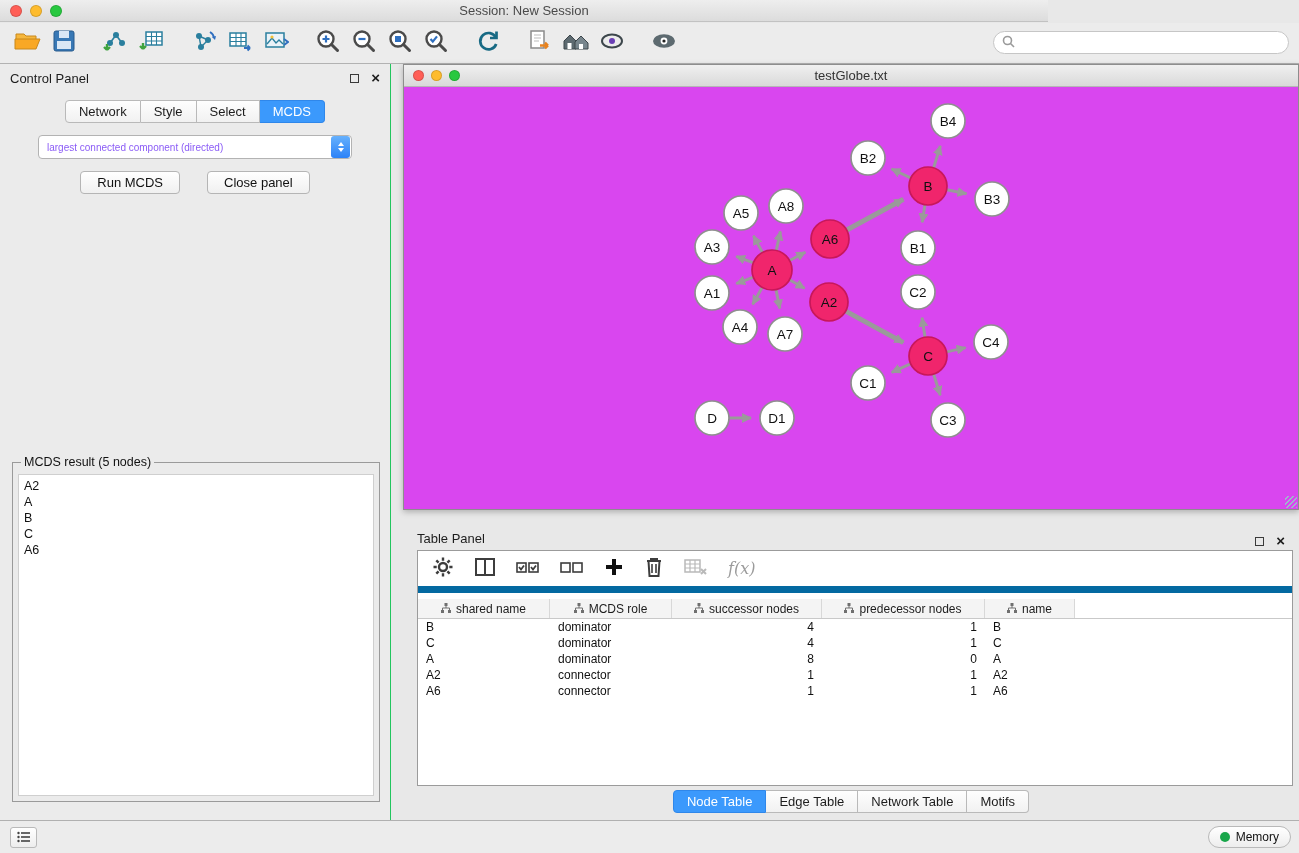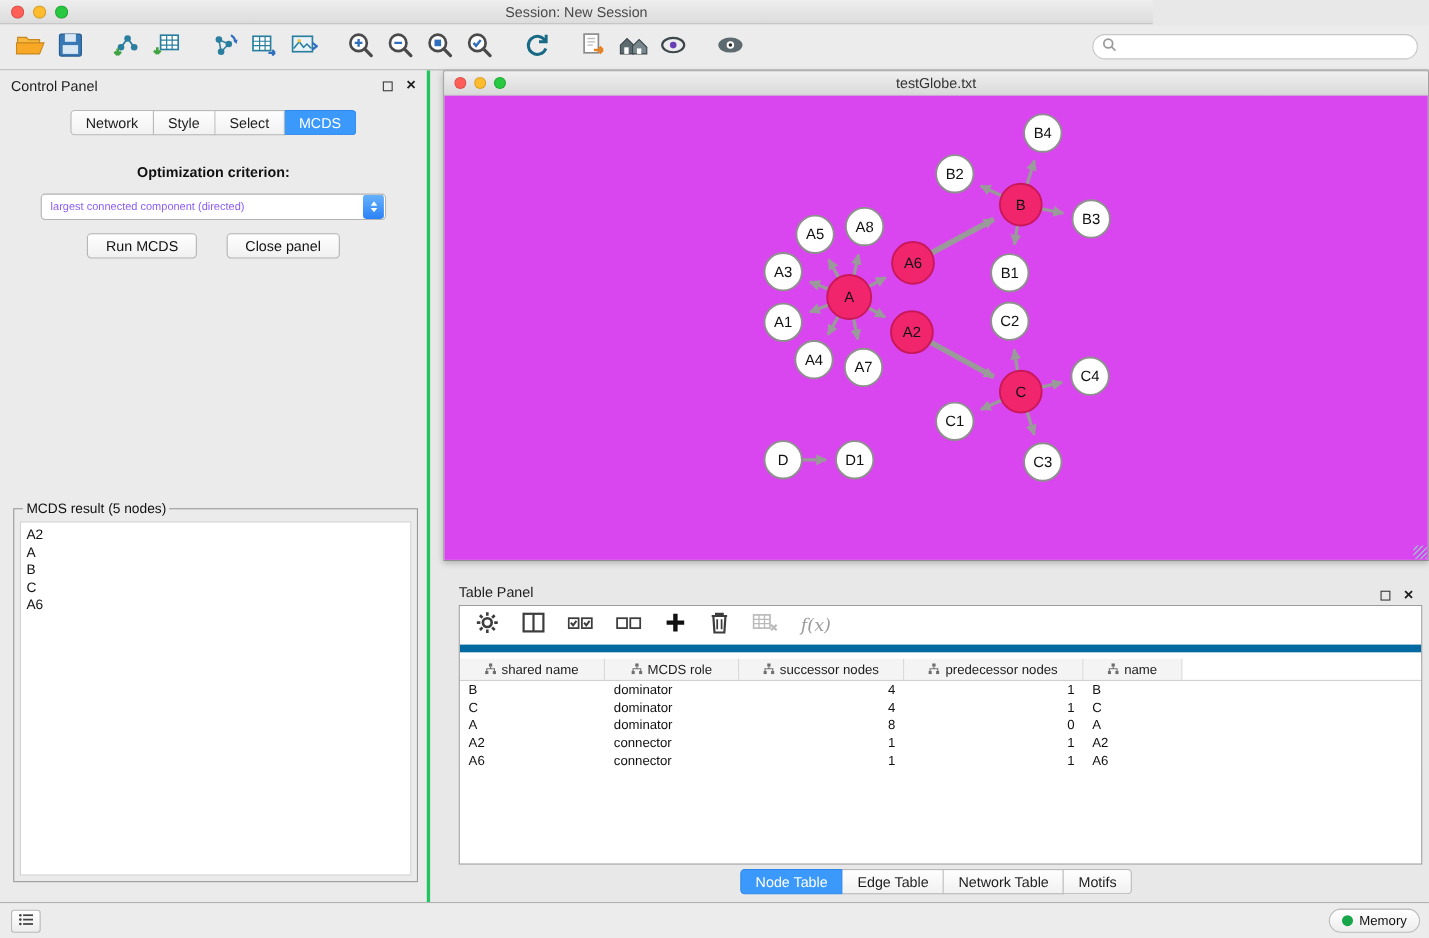--- a/index.html
+++ b/index.html
@@ -16,21 +16,21 @@
   .tl.small{width:11px;height:11px}
 
   
   .toolbar{position:absolute;left:0;top:23px;width:1299px;height:41px;background:#ececec;border-bottom:1px solid #b2b2b2;display:flex;align-items:center;padding:0 10px}
   .tbtn{width:36px;height:34px;display:flex;align-items:center;justify-content:center;border-radius:4px;cursor:default}
   .tsep{width:16px}
   .search{position:absolute;right:10px;top:8px;width:296px;height:23px;border:1px solid #c6c6c6;border-radius:12px;background:#fff;display:flex;align-items:center;padding:0 8px;gap:5px}
   .search input{border:none;outline:none;flex:1;font-size:13px;background:transparent;font-family:"Liberation Sans",sans-serif}
 
   
-  .control-panel{position:absolute;left:0;top:64px;width:391px;height:756px;background:#ebebeb;border-right:3px solid #22c55e}
+  .control-panel{position:absolute;left:0;top:64px;width:391px;height:756px;background:#ebebeb;border-right:1px solid #22c55e}
   .cp-header{height:28px;display:flex;align-items:center;padding:0 10px;font-size:13px;color:#1d1d1d}
   .win-icons{margin-left:auto;display:flex;align-items:center;gap:12px}
   .float-icon{width:9px;height:9px;border:1.5px solid #3a3a3a;display:inline-block}
   .close-x{font-size:15px;font-weight:bold;color:#1c1c1c;line-height:10px}
   .cp-tabs{display:flex;justify-content:center;margin-top:8px}
   .seg-tab{font-size:13px;padding:3px 13px;background:linear-gradient(#fefefe,#f1f1f1);border:1px solid #b9b9b9;border-left:none;color:#1d1d1d}
   .seg-tab:first-child{border-left:1px solid #b9b9b9;border-radius:4px 0 0 4px}
   .seg-tab:last-child{border-radius:0 4px 4px 0}
   .seg-tab.active{background:#3b99fc;color:#fff;border-color:#2f87ea}
   .opt-label{margin-top:26px;text-align:center;font-size:13px;font-weight:bold;color:#111}
@@ -233,21 +233,20 @@
         <span class="float-icon"></span>
         <span class="close-x">×</span>
       </span>
     </div>
     <div class="cp-tabs">
       <div class="seg-tab">Network</div>
       <div class="seg-tab">Style</div>
       <div class="seg-tab">Select</div>
       <div class="seg-tab active">MCDS</div>
     </div>
-    <div class="opt-label">Optimization criterion:</div>
     <div class="dropdown">
       <span class="val">largest connected component (directed)</span>
       <span class="stepper">
           <span class="arr up"></span>
           <span class="arr down"></span>
         </span>
     </div>
     <div class="cp-buttons">
       <button class="btn">Run MCDS</button>
       <button class="btn">Close panel</button>

